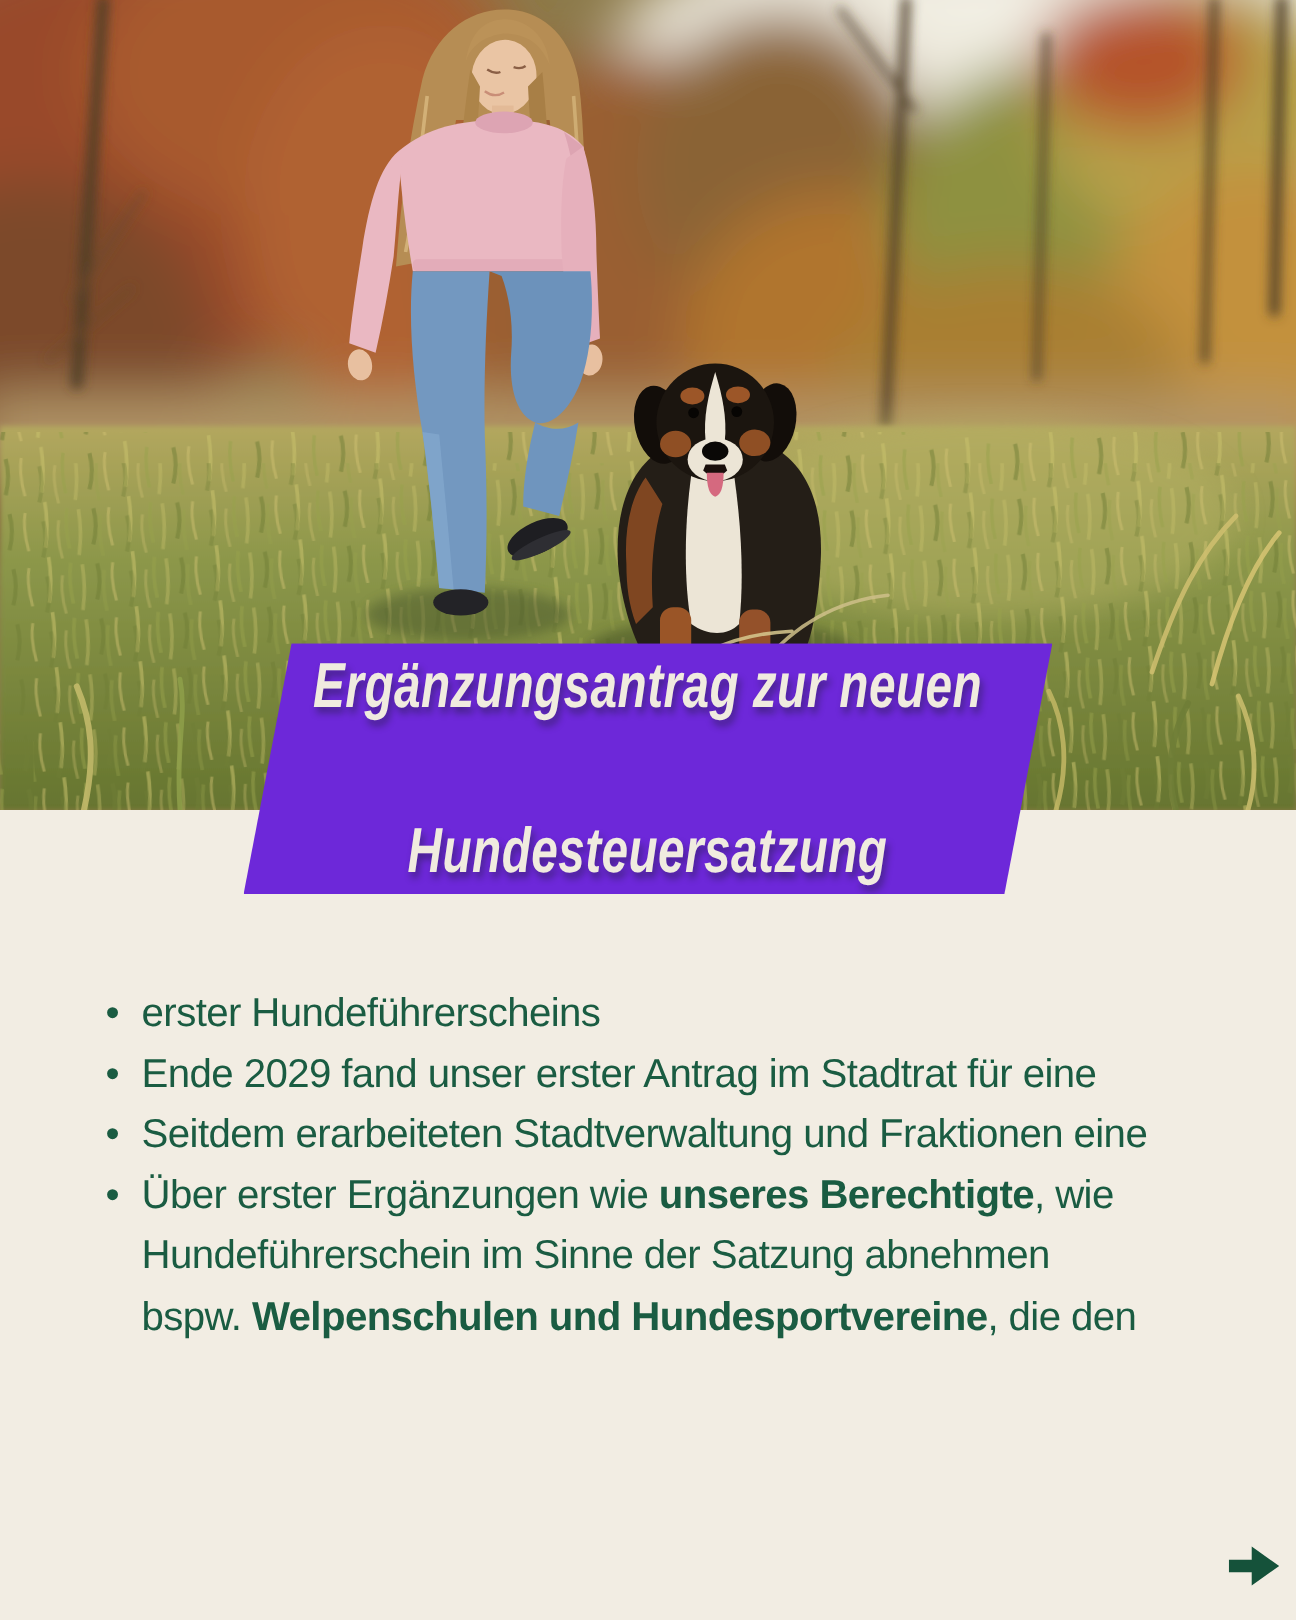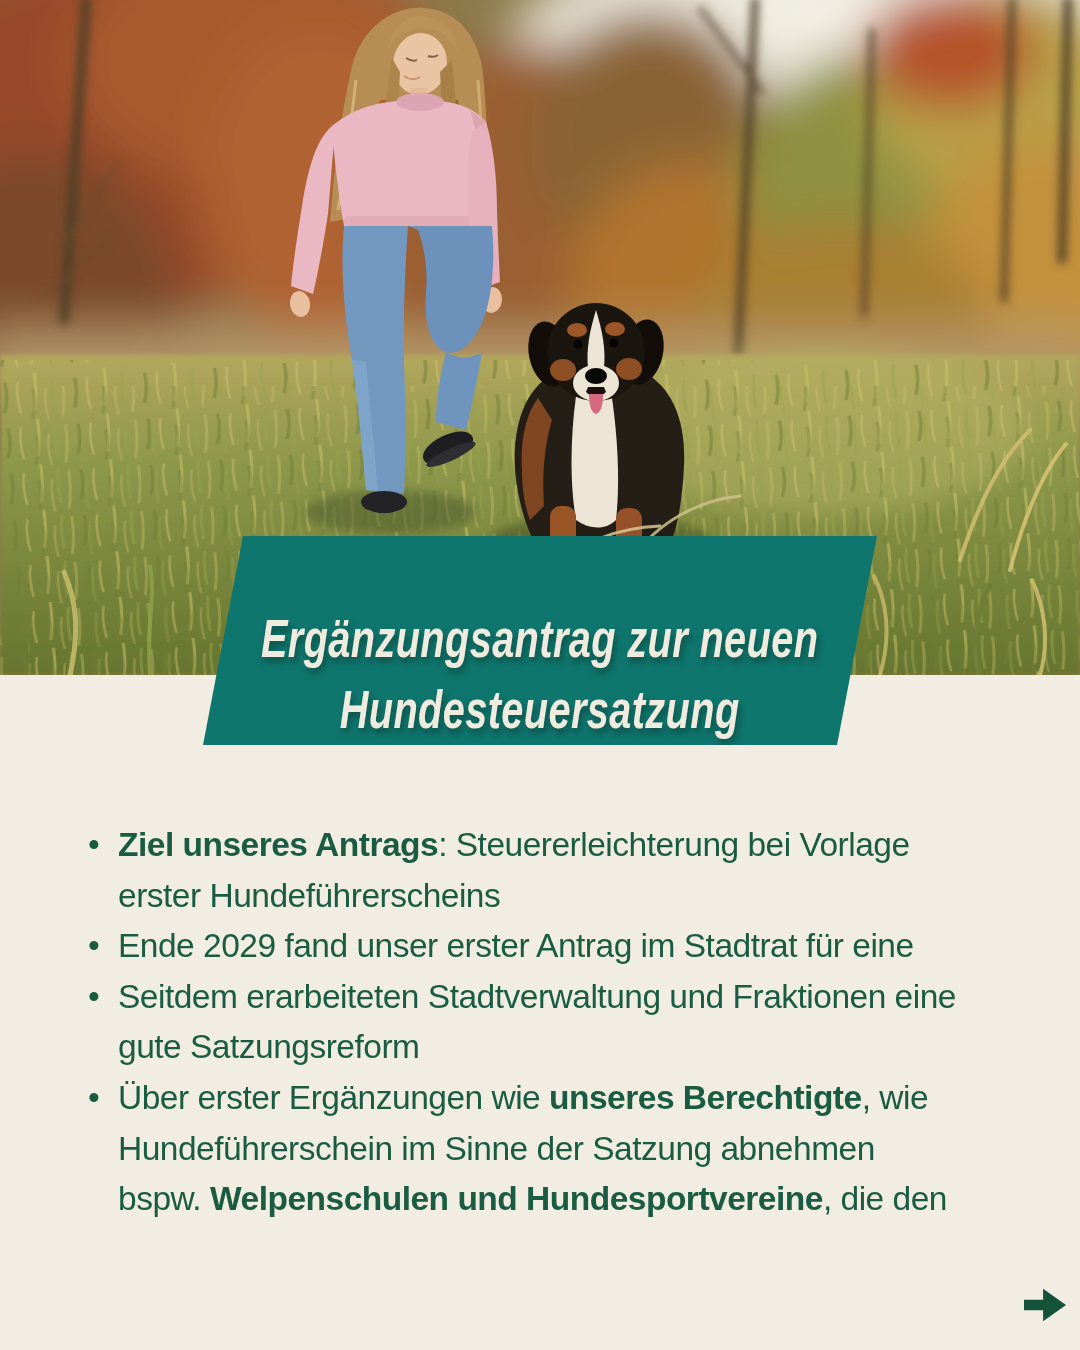--- a/index.html
+++ b/index.html
@@ -2,23 +2,23 @@
 <html><head>
 <meta charset="utf-8">
 <style>
   html,body{margin:0;padding:0;}
   body{width:1080px;height:1350px;position:relative;overflow:hidden;
        background:#F2EDE3;font-family:"Liberation Sans",sans-serif;}
   .post{position:absolute;inset:0;}
   .photo{position:absolute;left:0;top:0;width:1080px;height:675px;overflow:hidden;}
   .photo svg{display:block;}
   .banner{position:absolute;left:203px;top:536px;width:674px;height:209px;
-          background:#0f766e;
+          background:#6d28d9;
           clip-path:polygon(40px 0,674px 0,634px 209px,0 209px);
-          display:flex;flex-direction:column;justify-content:flex-end;align-items:center;}
+          display:flex;flex-direction:column;justify-content:space-between;align-items:center;}
   .banner .line{display:block;white-space:nowrap;font-style:italic;font-weight:bold;
           font-size:53px;line-height:71px;color:#F0EBDF;
           transform:scaleX(0.75);letter-spacing:0.5px;
           text-shadow:3px 5px 7px rgba(10,25,15,0.38);}
   .content{position:absolute;left:88px;top:820px;color:#1A5C42;
            font-size:33.5px;line-height:50.6px;letter-spacing:-0.5px;}
   .bullet{display:flex;align-items:flex-start;}
   .marker{flex:0 0 30px;width:30px;}
   .bline{white-space:nowrap;}
   .b{font-weight:bold;}
@@ -194,37 +194,35 @@
   <div class="banner">
     <span class="line">Ergänzungsantrag zur neuen</span>
     <span class="line">Hundesteuersatzung</span>
   </div>
 
   <div class="content">
 
     <div class="bullet">
       <span class="marker">•</span>
       <div>
-        <div class="bline"><span class="b">Ziel unseres Antrags</span><span>: Steuererleichterung bei Vorlage</span></div>
         <div class="bline"><span>erster Hundeführerscheins</span></div>
       </div>
     </div>
 
     <div class="bullet">
       <span class="marker">•</span>
       <div>
         <div class="bline"><span>Ende 2029 fand unser erster Antrag im Stadtrat für eine</span></div>
       </div>
     </div>
 
     <div class="bullet">
       <span class="marker">•</span>
       <div>
         <div class="bline"><span>Seitdem erarbeiteten Stadtverwaltung und Fraktionen eine</span></div>
-        <div class="bline"><span>gute Satzungsreform</span></div>
       </div>
     </div>
 
     <div class="bullet">
       <span class="marker">•</span>
       <div>
         <div class="bline"><span>Über erster Ergänzungen wie </span><span class="b">unseres Berechtigte</span><span>, wie</span></div>
         <div class="bline"><span>Hundeführerschein im Sinne der Satzung abnehmen</span></div>
         <div class="bline"><span>bspw. </span><span class="b">Welpenschulen und Hundesportvereine</span><span>, die den</span></div>
       </div>

